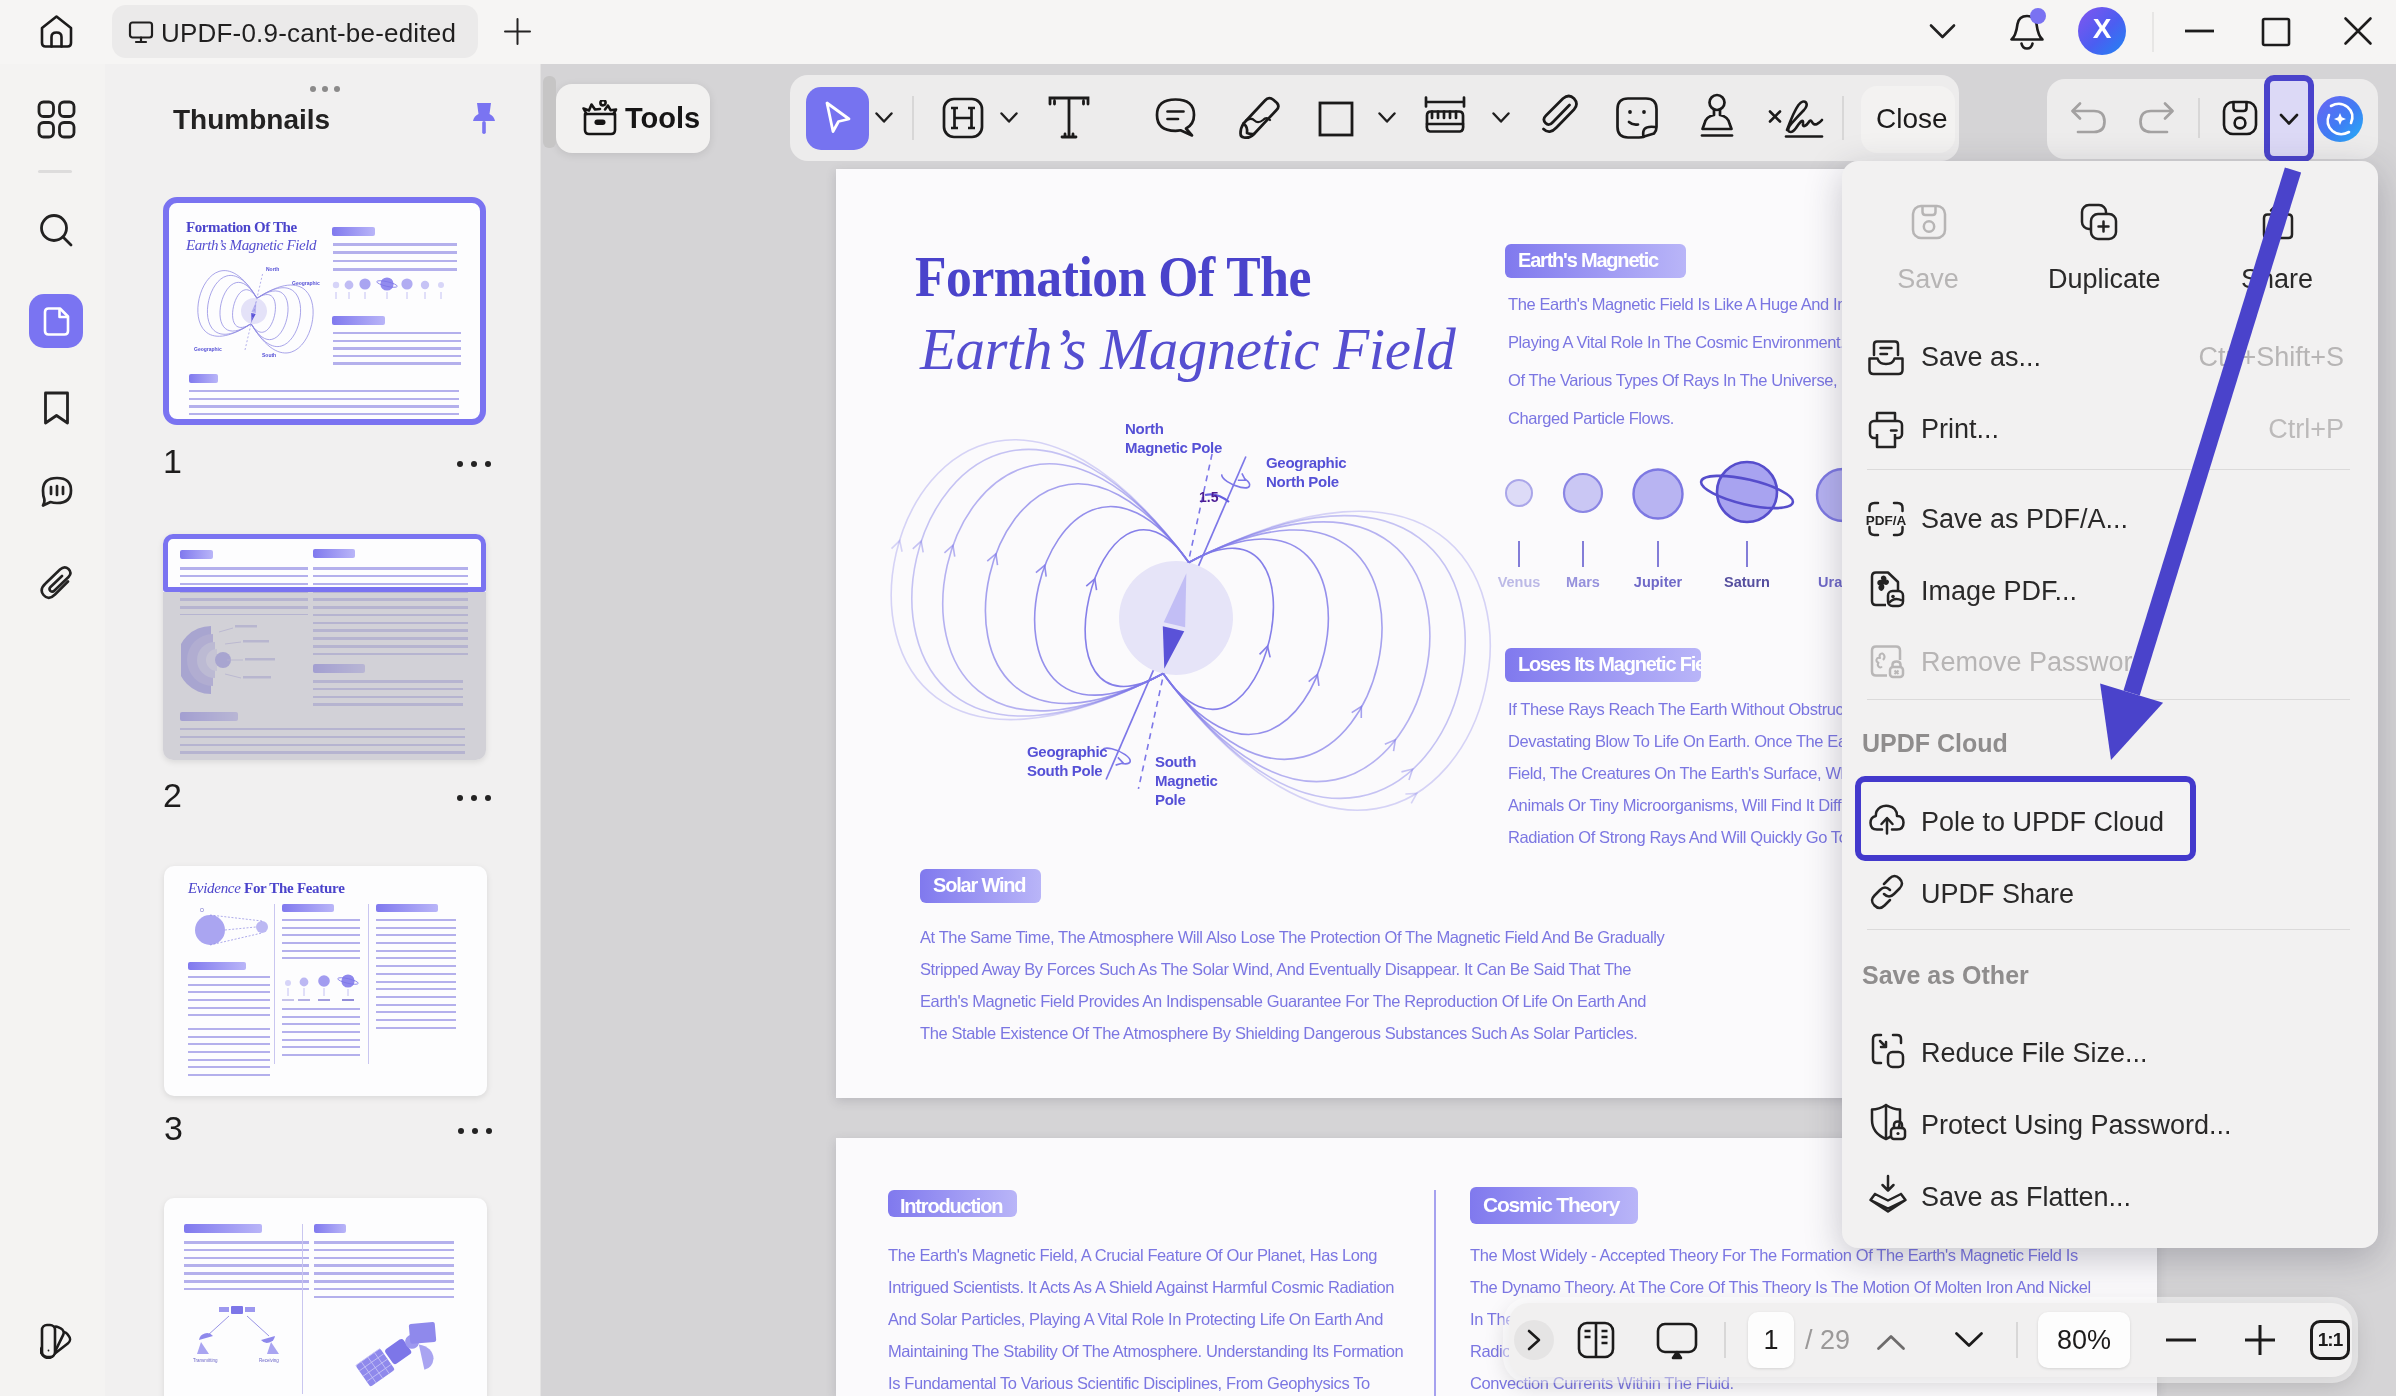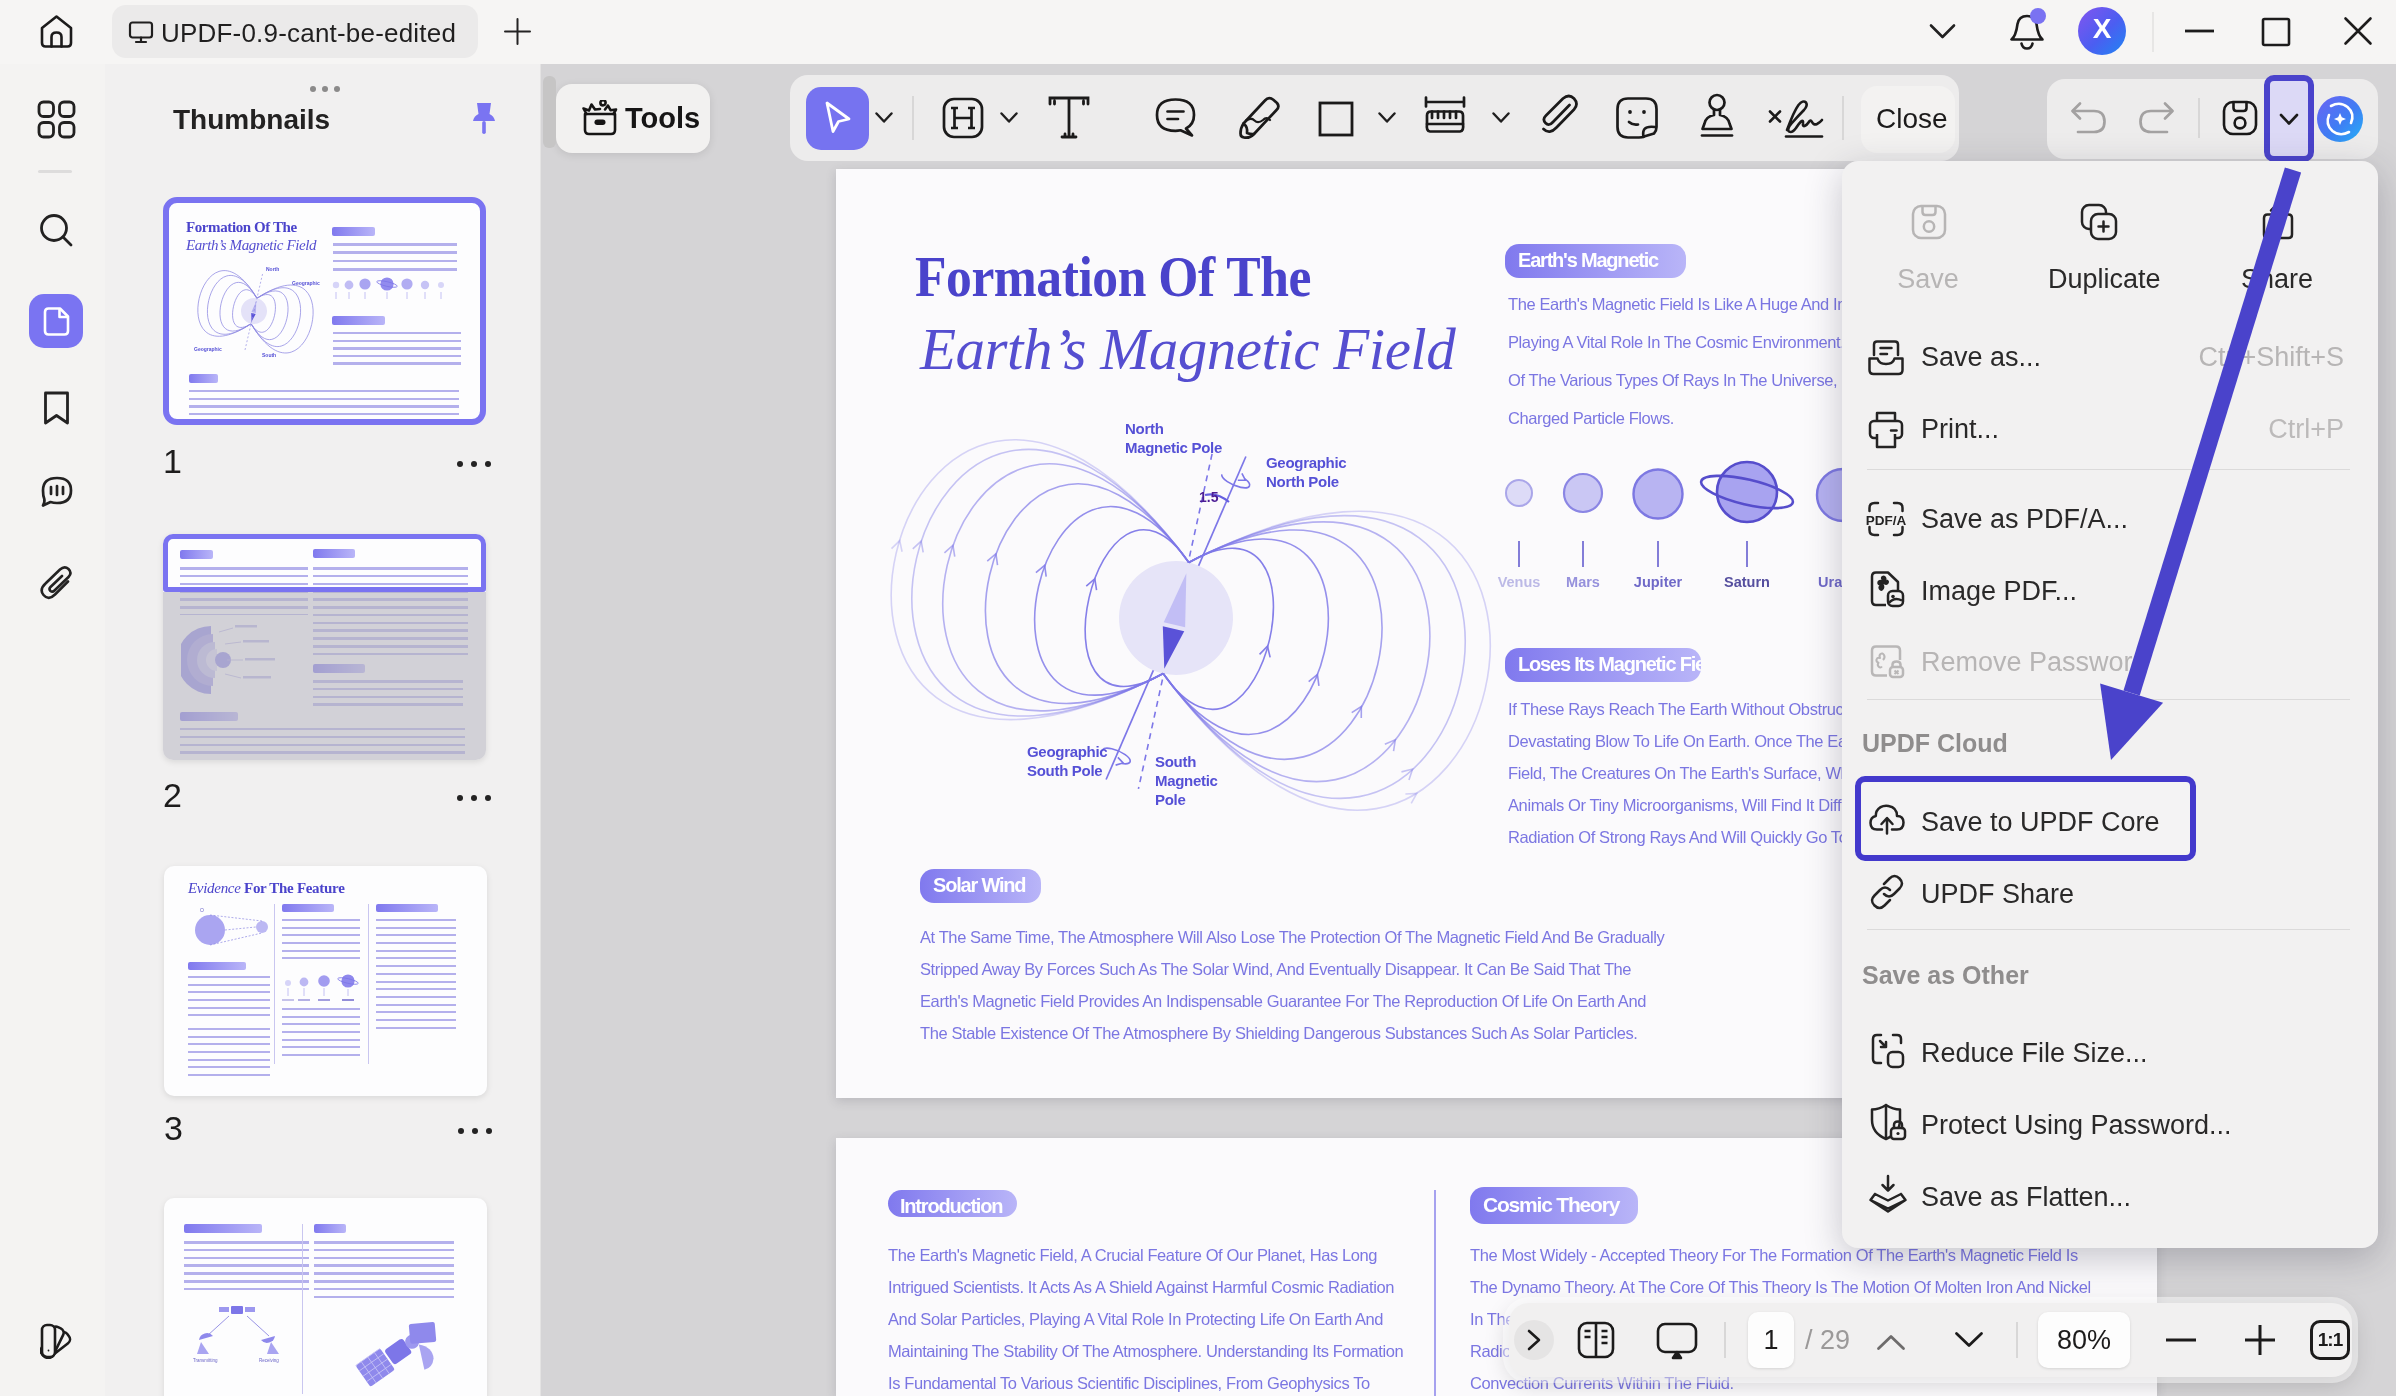--- a/index.html
+++ b/index.html
@@ -16,21 +16,21 @@
 #seldoc { position:absolute; left:29px; top:230px; width:54px; height:54px; border-radius:15px; background:#7a74f2; }
 
 #thumbs { position:absolute; left:105px; top:64px; width:436px; height:1332px; background:#f1f0f0; border-right:1px solid #e4e3e3; }
 #thumbs .title { position:absolute; left:32px; top:40px; font-size:28px; font-weight:bold; color:#232222;margin-left:36px; }
 .tlabel { position:absolute; font-size:34px; color:#1d1c1c; }
 .tdots span { display:inline-block; width:6px; height:6px; border-radius:3px; background:#242323; margin-left:8px; vertical-align:middle;}
 
 #canvas { position:absolute; left:541px; top:64px; width:1855px; height:1332px; background:#d5d4d6; }
 .page { position:absolute; left:295px; width:1321px; background:#fbfafc; box-shadow:0 3px 10px rgba(60,60,80,0.18); }
 
-.chip { position:absolute; color:#fff; font-weight:bold; border-radius:14px; white-space:nowrap; overflow:hidden; background:linear-gradient(90deg,#8079ee,#b9b5f8); }
+.chip { position:absolute; color:#fff; font-weight:bold; border-radius:6px; white-space:nowrap; overflow:hidden; background:linear-gradient(90deg,#8079ee,#b9b5f8); }
 .ptext { position:absolute; color:#7b76e2; font-size:20.5px; line-height:32px; white-space:pre; }
 
 .bar { position:absolute; border-radius:18px; background:#edecec; }
 #toolsbtn { position:absolute; left:15px; top:20px; width:154px; height:69px; background:#f2f1f0; border-radius:16px; box-shadow:0 2px 8px rgba(0,0,0,0.10); }
 #toolsbtn .lbl { position:absolute; left:69px; top:18px; font-size:29px; font-weight:bold; color:#161515;}
 #closebtn { position:absolute; left:1071px; top:11px; width:94px; height:67px; background:#f3f2f1; border-radius:16px; }
 #closebtn .lbl { position:absolute; left:15px; top:17px; font-size:28px; color:#1c1b1b; }
 .cursorbtn { position:absolute; left:16px; top:12px; width:63px; height:63px; border-radius:15px; background:#7673f0; }
 .vsep { position:absolute; width:2px; background:#d8d7d7; }
 
@@ -573,21 +573,21 @@
     </svg>
   <div class="mi gray" style="top:486px">Remove Password</div>
   <div class="msep" style="top:538px"></div>
   <div class="msec" style="top:568px">UPDF Cloud</div>
 
   <div class="abs" style="left:13px;top:615px;width:341px;height:85px;border:6px solid #4339cc;border-radius:10px;background:#f4f3f4;"></div>
   <svg class="abs" style="left:25px;top:640px" width="40" height="36" viewBox="0 0 40 36" fill="none" stroke="#242323" stroke-width="2.5" stroke-linejoin="round" stroke-linecap="round">
       <path d="M25 28.5 L30 28.5 Q36.5 28.5 36.5 21.5 Q36.5 15 30 15 Q30 6.5 21.5 5 Q13.5 3.8 9.5 10.5 Q8.8 12.5 8.8 15 Q3.5 16 3.5 22 Q3.5 28.5 10 28.5 L15 28.5"></path>
       <path d="M20 32.5 L20 17.5 M14.5 23 L20 17 L25.5 23"></path>
     </svg>
-  <div class="mi" style="top:646px">Save to UPDF Core</div>
+  <div class="mi" style="top:646px">Pole to UPDF Cloud</div>
 
   <svg class="abs" style="left:25px;top:711px" width="40" height="40" viewBox="0 0 40 40" fill="none" stroke="#242323" stroke-width="2.5" stroke-linecap="round" stroke-linejoin="round">
       <path d="M17 12 L22.5 6.5 Q27.5 1.5 32.5 6.5 Q37.5 11.5 32.5 16.5 L27 22 Q22 27 17 22"></path>
       <path d="M23 28 L17.5 33.5 Q12.5 38.5 7.5 33.5 Q2.5 28.5 7.5 23.5 L13 18 Q18 13 23 18"></path>
     </svg>
   <div class="mi" style="top:718px">UPDF Share</div>
   <div class="msep" style="top:768px"></div>
   <div class="msec" style="top:800px">Save as Other</div>
 
   <svg class="abs" style="left:25px;top:869px" width="40" height="42" viewBox="0 0 40 42" fill="none" stroke="#242323" stroke-width="2.5" stroke-linejoin="round" stroke-linecap="round">

